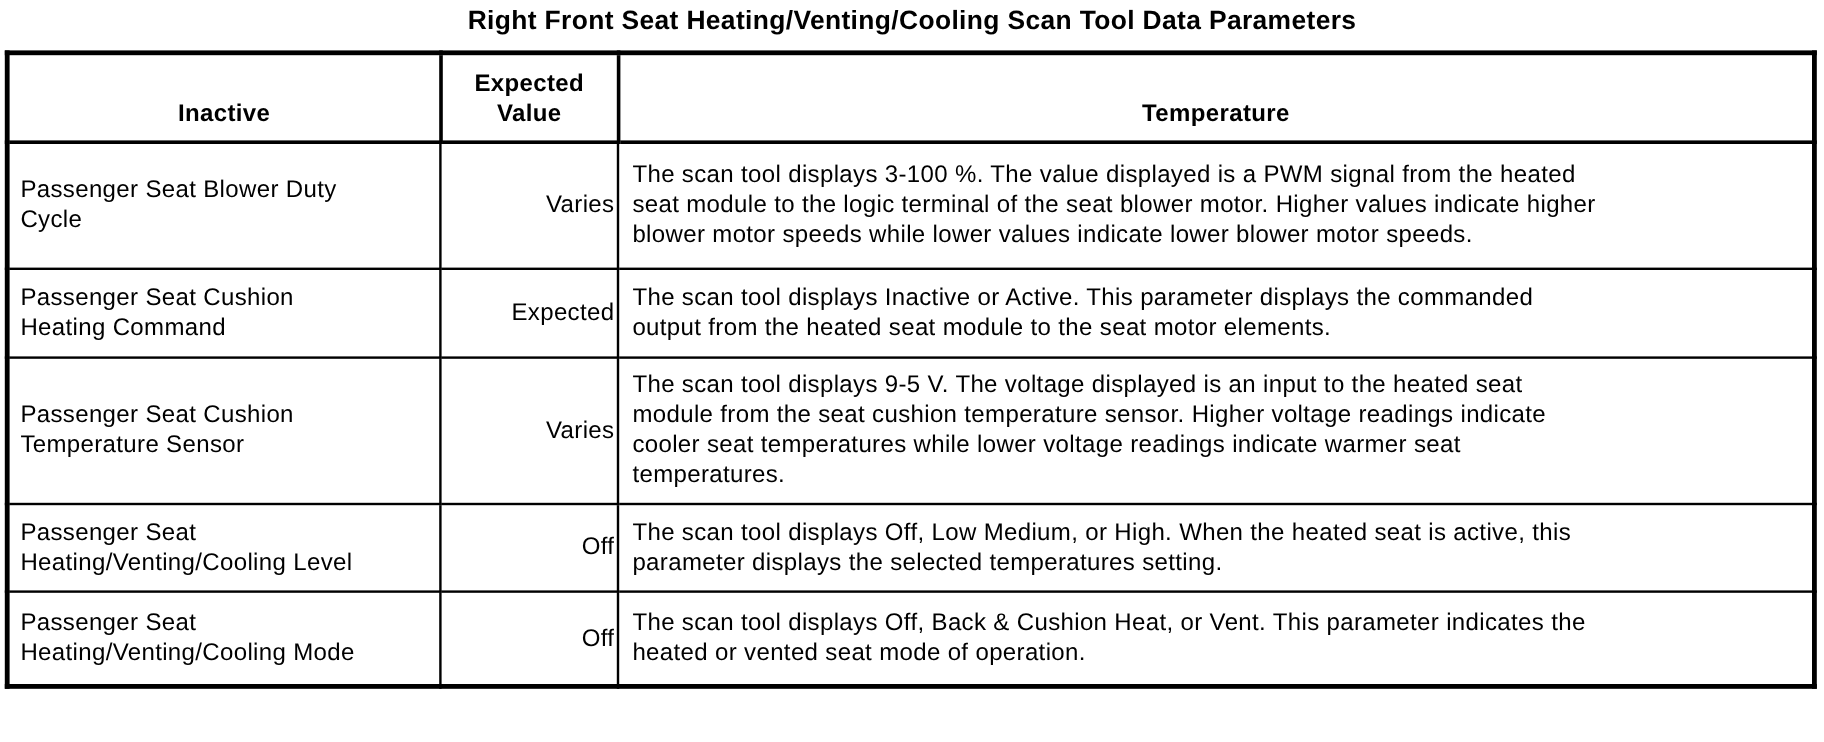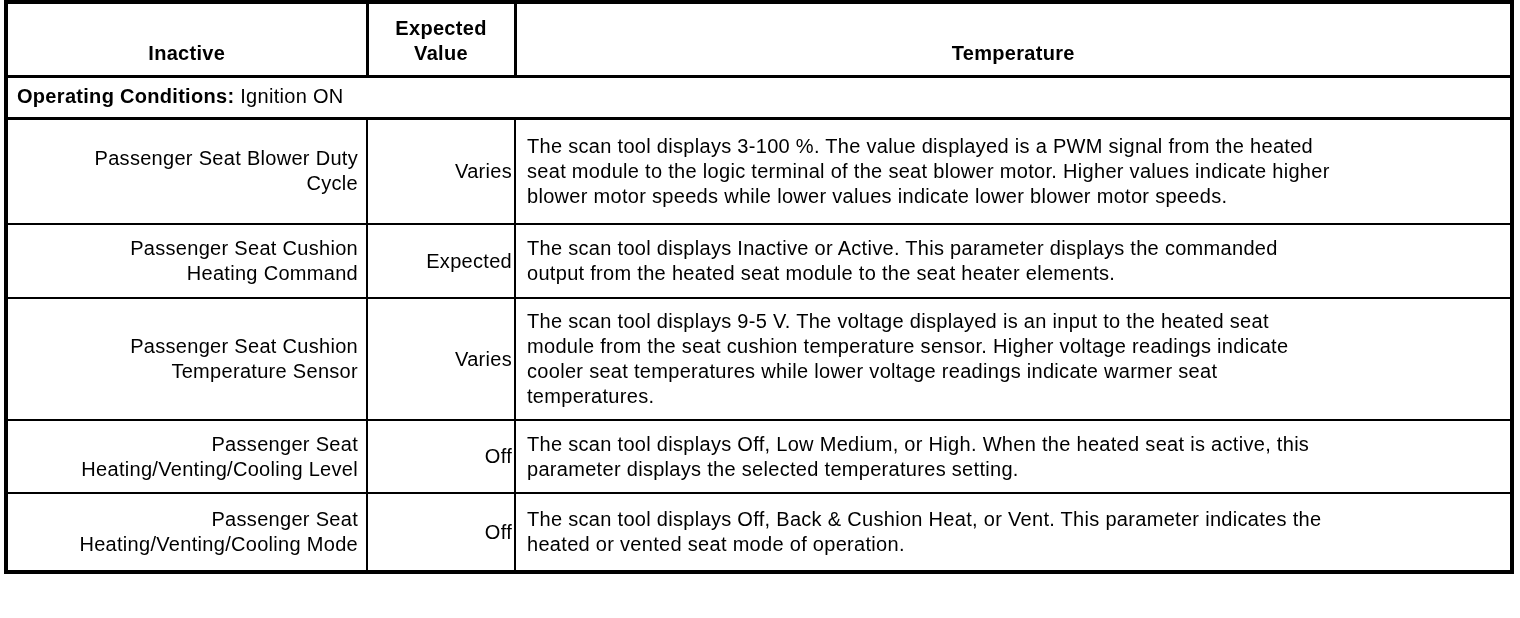--- a/index.html
+++ b/index.html
@@ -60,21 +60,21 @@
   }
   tr.hdr-row { height: 74px; }
   tr.oc-row  { height: 42px; }
   tr.row-1   { height: 106px; }
   tr.row-2   { height: 74px; }
   tr.row-3   { height: 122px; }
   tr.row-4   { height: 73px; }
   tr.row-5   { height: 79px; }
 
   td.cell-param {
-    text-align: right;
+    text-align: left;
     padding: 4px 8px 4px 9px;
     white-space: pre-line;
   }
   td.cell-expected {
     text-align: right;
     padding: 4px 2px;
   }
   td.cell-def {
     text-align: left;
     padding: 4px 10px 4px 11px;
@@ -84,55 +84,53 @@
     text-align: left;
     padding: 5px 8px 7px 9px;
   }
   .oc-label { font-weight: bold; }
 </style>
 </head>
 <body>
 
 <div class="page">
 
+  <div class="doc-title">Right Front Seat Heating/Venting/Cooling Scan Tool Data Parameters</div>
 
   <table class="params">
     <colgroup>
       <col class="c-param">
       <col class="c-expected">
       <col class="c-def">
     </colgroup>
     <thead>
       <tr class="hdr-row">
         <th>Inactive</th>
         <th>Expected
 Value</th>
         <th>Temperature</th>
       </tr>
     </thead>
     <tbody>
-      <tr class="oc-row">
-        <td colspan="3"><span class="oc-label">Operating Conditions:</span> <span>Ignition ON</span></td>
-      </tr>
 
       <tr class="row-1">
         <td class="cell-param">Passenger Seat Blower Duty
 Cycle</td>
         <td class="cell-expected">Varies</td>
         <td class="cell-def">The scan tool displays 3-100 %. The value displayed is a PWM signal from the heated
 seat module to the logic terminal of the seat blower motor. Higher values indicate higher
 blower motor speeds while lower values indicate lower blower motor speeds.</td>
       </tr>
 
       <tr class="row-2">
         <td class="cell-param">Passenger Seat Cushion
 Heating Command</td>
         <td class="cell-expected">Expected</td>
         <td class="cell-def">The scan tool displays Inactive or Active. This parameter displays the commanded
-output from the heated seat module to the seat heater elements.</td>
+output from the heated seat module to the seat motor elements.</td>
       </tr>
 
       <tr class="row-3">
         <td class="cell-param">Passenger Seat Cushion
 Temperature Sensor</td>
         <td class="cell-expected">Varies</td>
         <td class="cell-def">The scan tool displays 9-5 V. The voltage displayed is an input to the heated seat
 module from the seat cushion temperature sensor. Higher voltage readings indicate
 cooler seat temperatures while lower voltage readings indicate warmer seat
 temperatures.</td>

